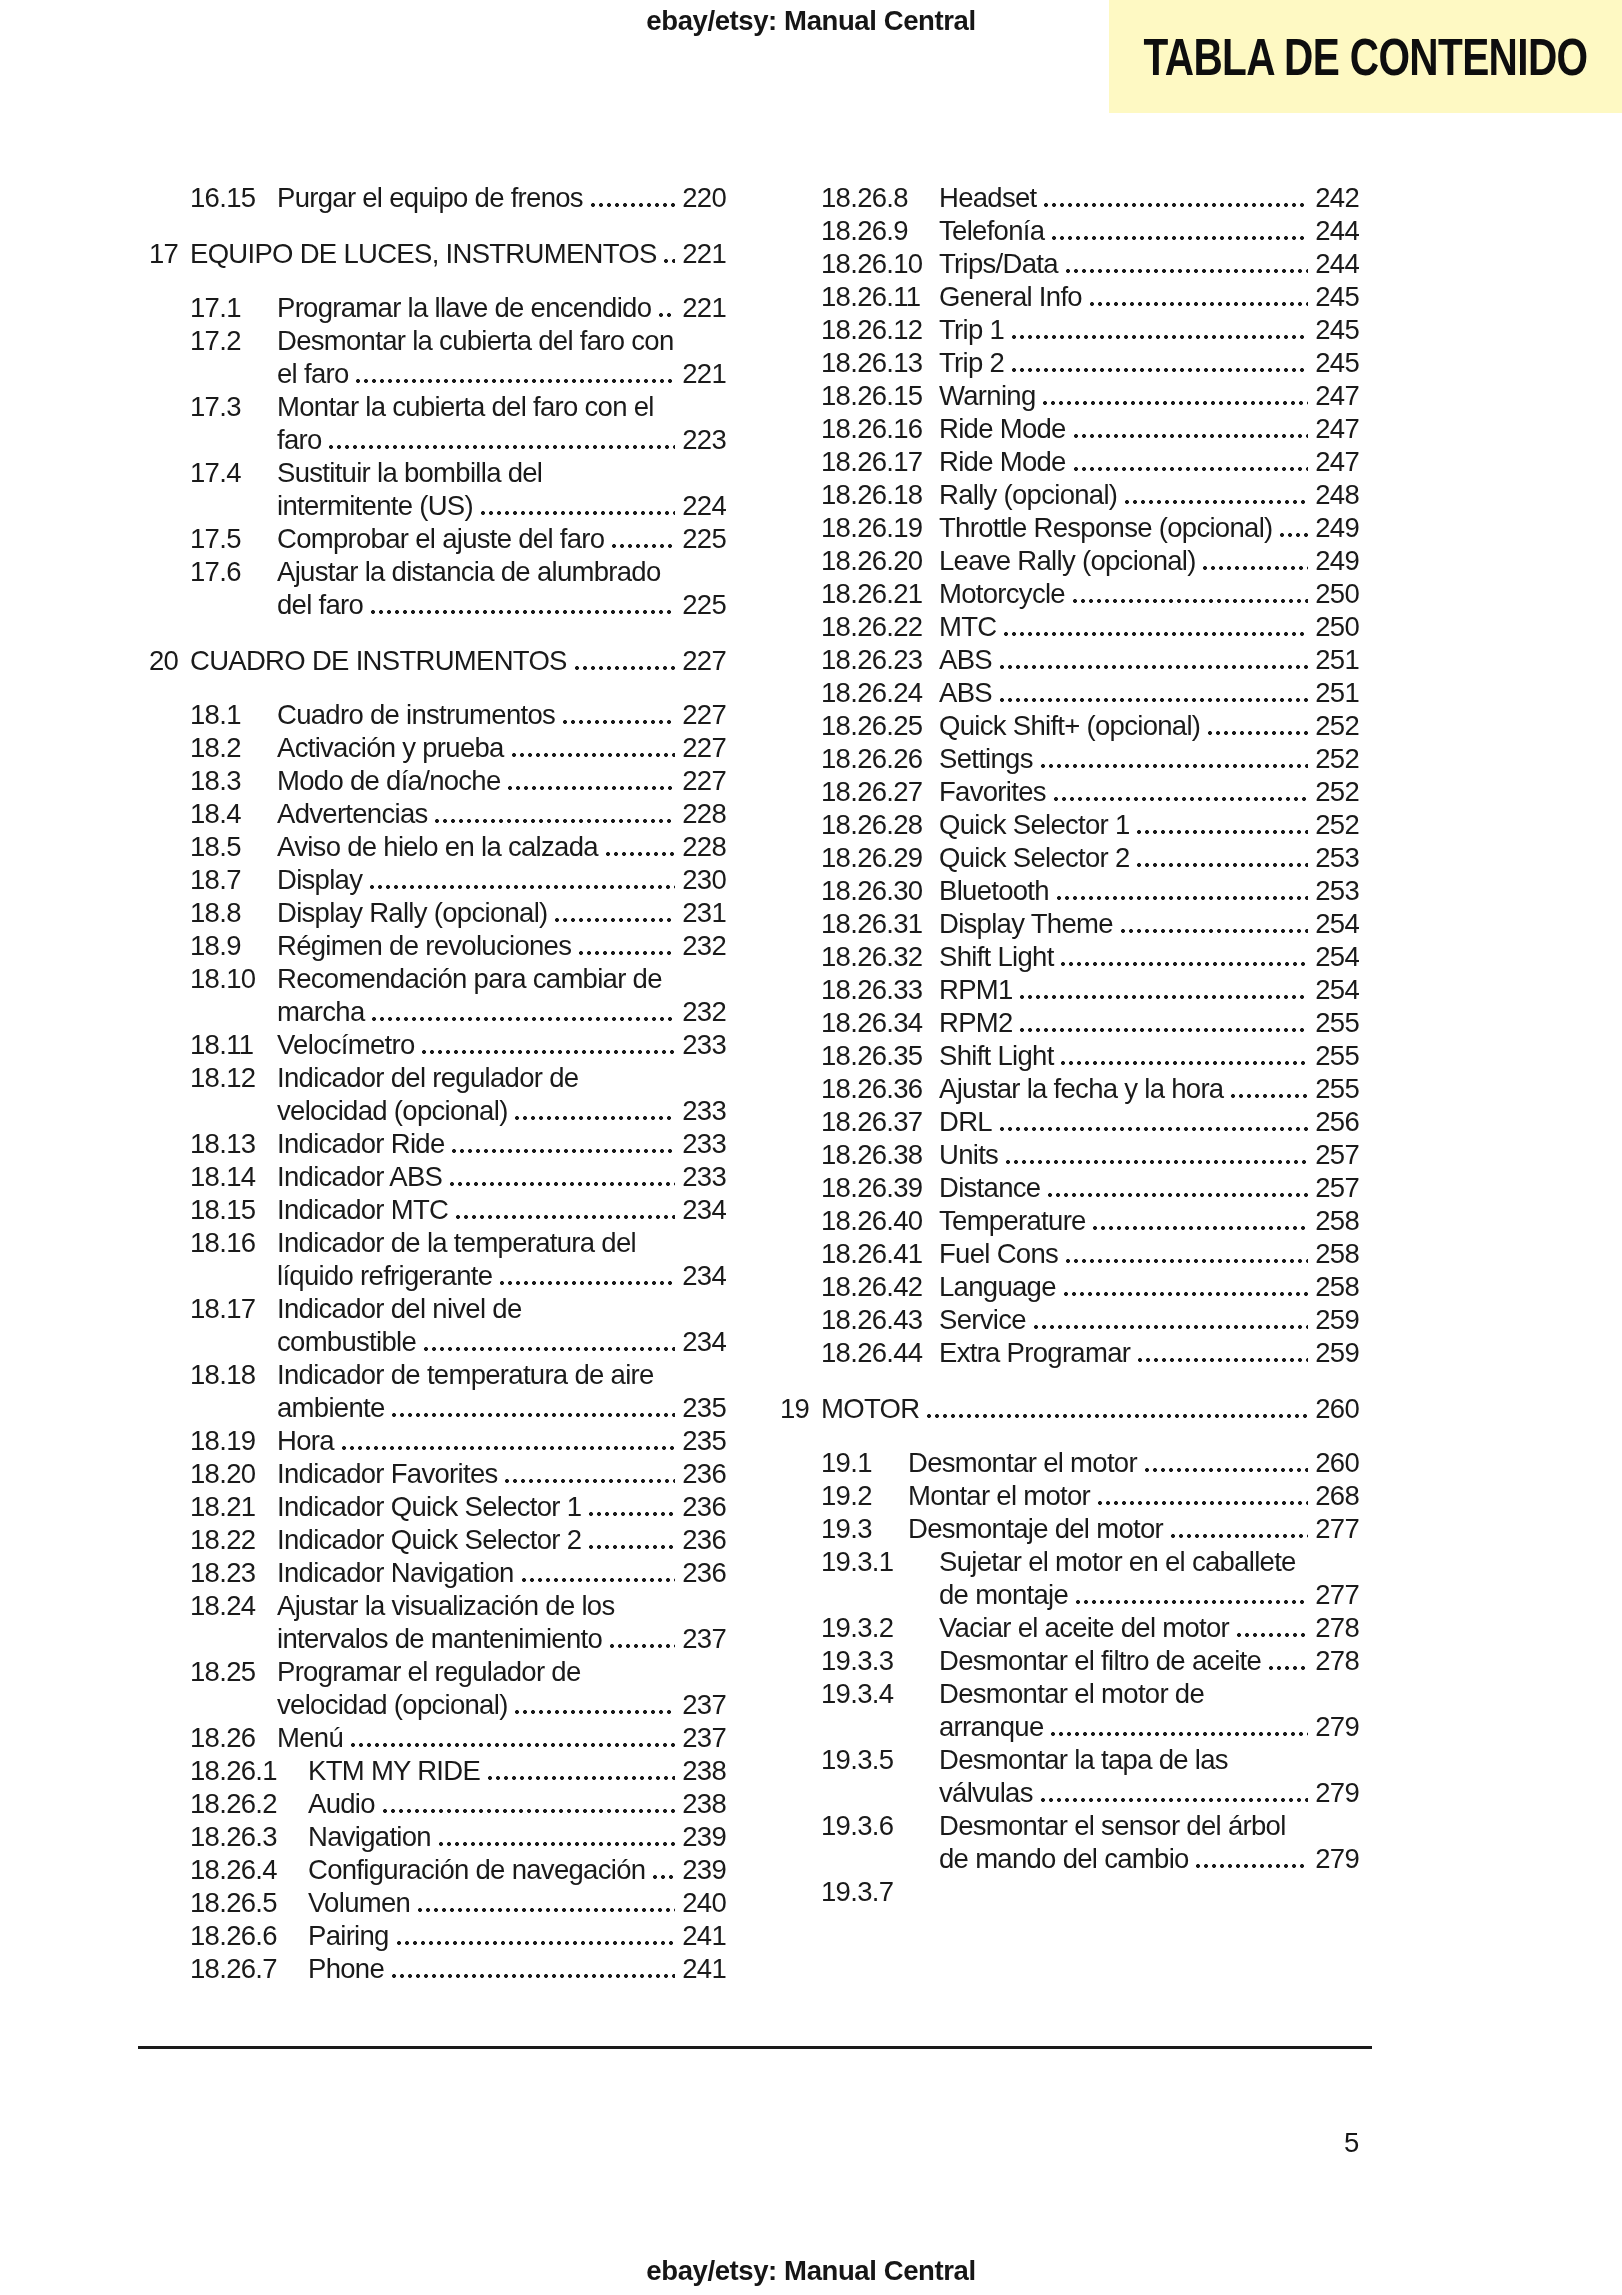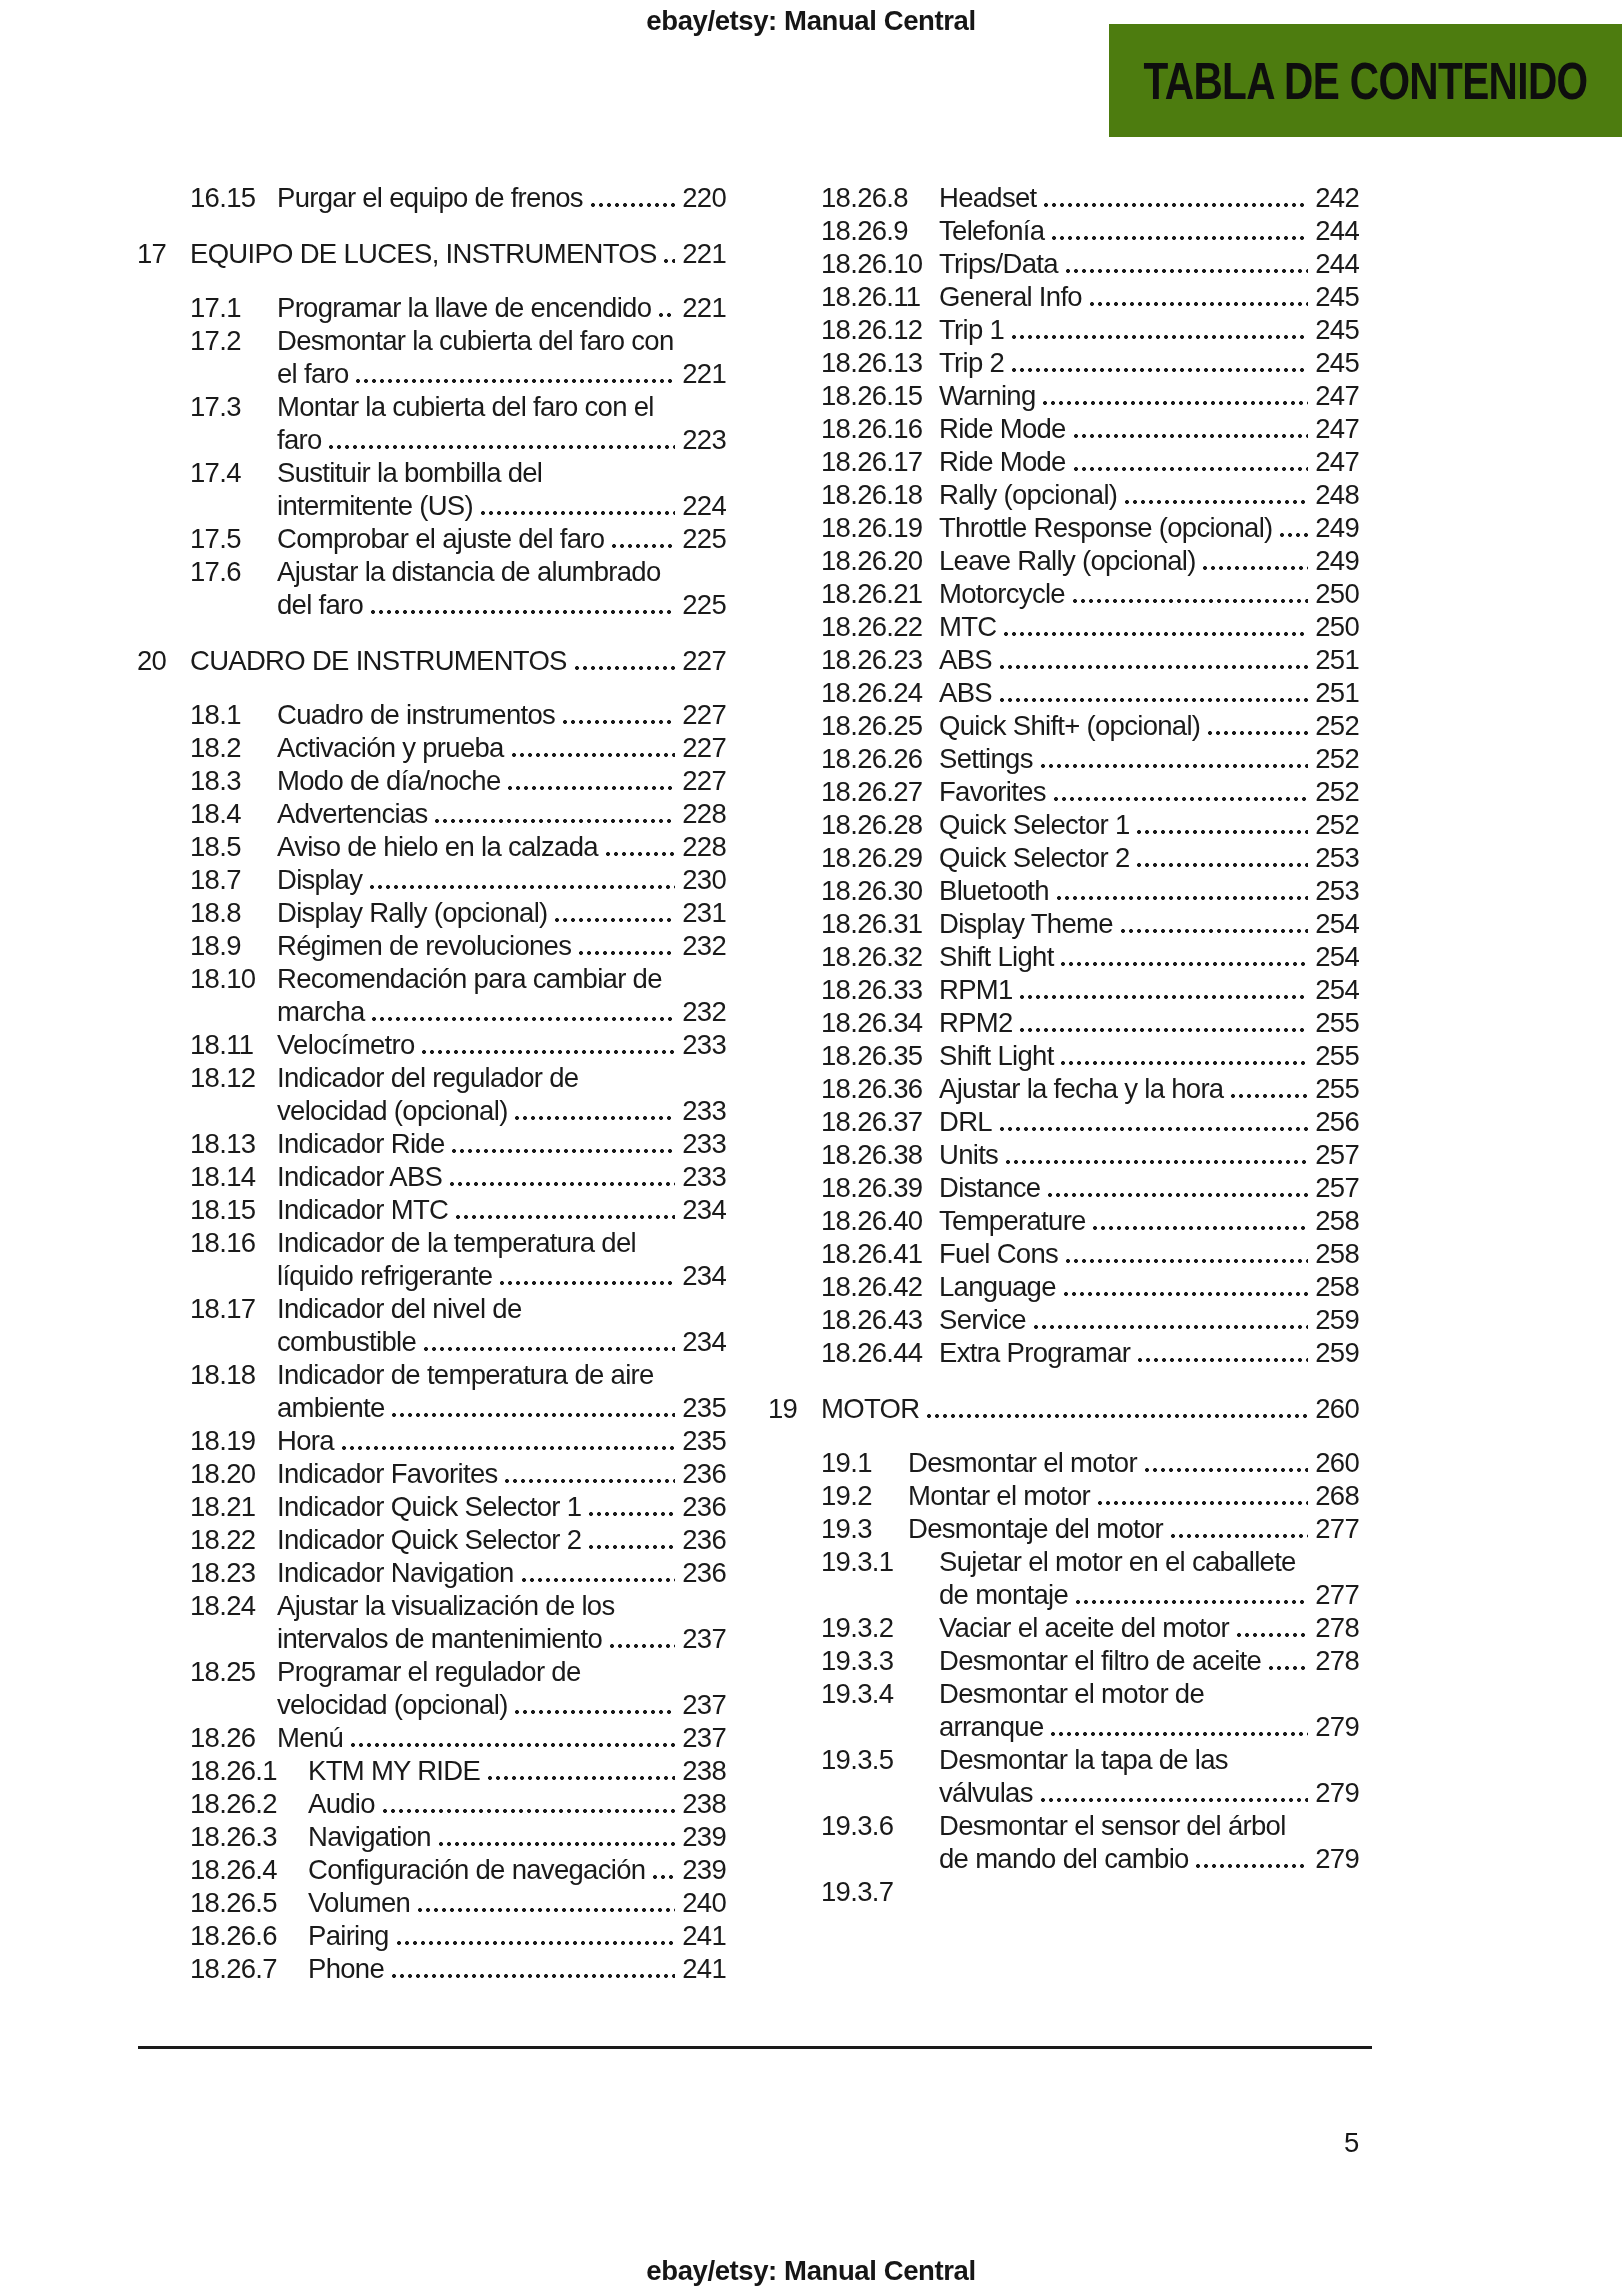--- a/index.html
+++ b/index.html
@@ -51,21 +51,21 @@
   .toc-col-right { left: 821px; width: 538px; }
 
   .entry {
     display: flex;
     font-size: 27.5px;
     line-height: 33px;
     letter-spacing: -0.7px;
     color: #1a1a1a;
   }
   .entry .num { flex: none; white-space: nowrap; }
-  .lvl1 > .num { width: 53px;  margin-left: -53px; }
+  .lvl1 > .num { width: 53px;  margin-left: -53px; text-align: center; }
   .lvl2 > .num { width: 87px; }
   .lvl3 > .num { width: 118px; }
   .lvl1 { margin: 23px 0 21px 0; }
 
   .entry .body { flex: 1; min-width: 0; }
   .bline { white-space: nowrap; }
   .bline.last { display: flex; }
   .bline.last .txt { white-space: nowrap; flex: none; }
 
   .leader {
@@ -106,21 +106,21 @@
     font-weight: 600;
     letter-spacing: -0.4px;
     color: #161616;
   }
 </style>
 </head>
 <body>
 
 <div class="doc-header-title centered">ebay/etsy: Manual Central</div>
 
-<div class="toc-banner" style="background: #4d7c0f; margin-top: 24px;">
+<div class="toc-banner" style="background: #fef9c3;">
   <div class="toc-banner-title">TABLA DE CONTENIDO</div>
 </div>
 
 <div class="toc-col toc-col-left" id="col-left">
     <div class="entry lvl2">
       <span class="num">16.15</span>
       <div class="body">
         <div class="bline last">
           <span class="txt">Purgar el equipo de frenos</span>
           <span class="leader"></span>

